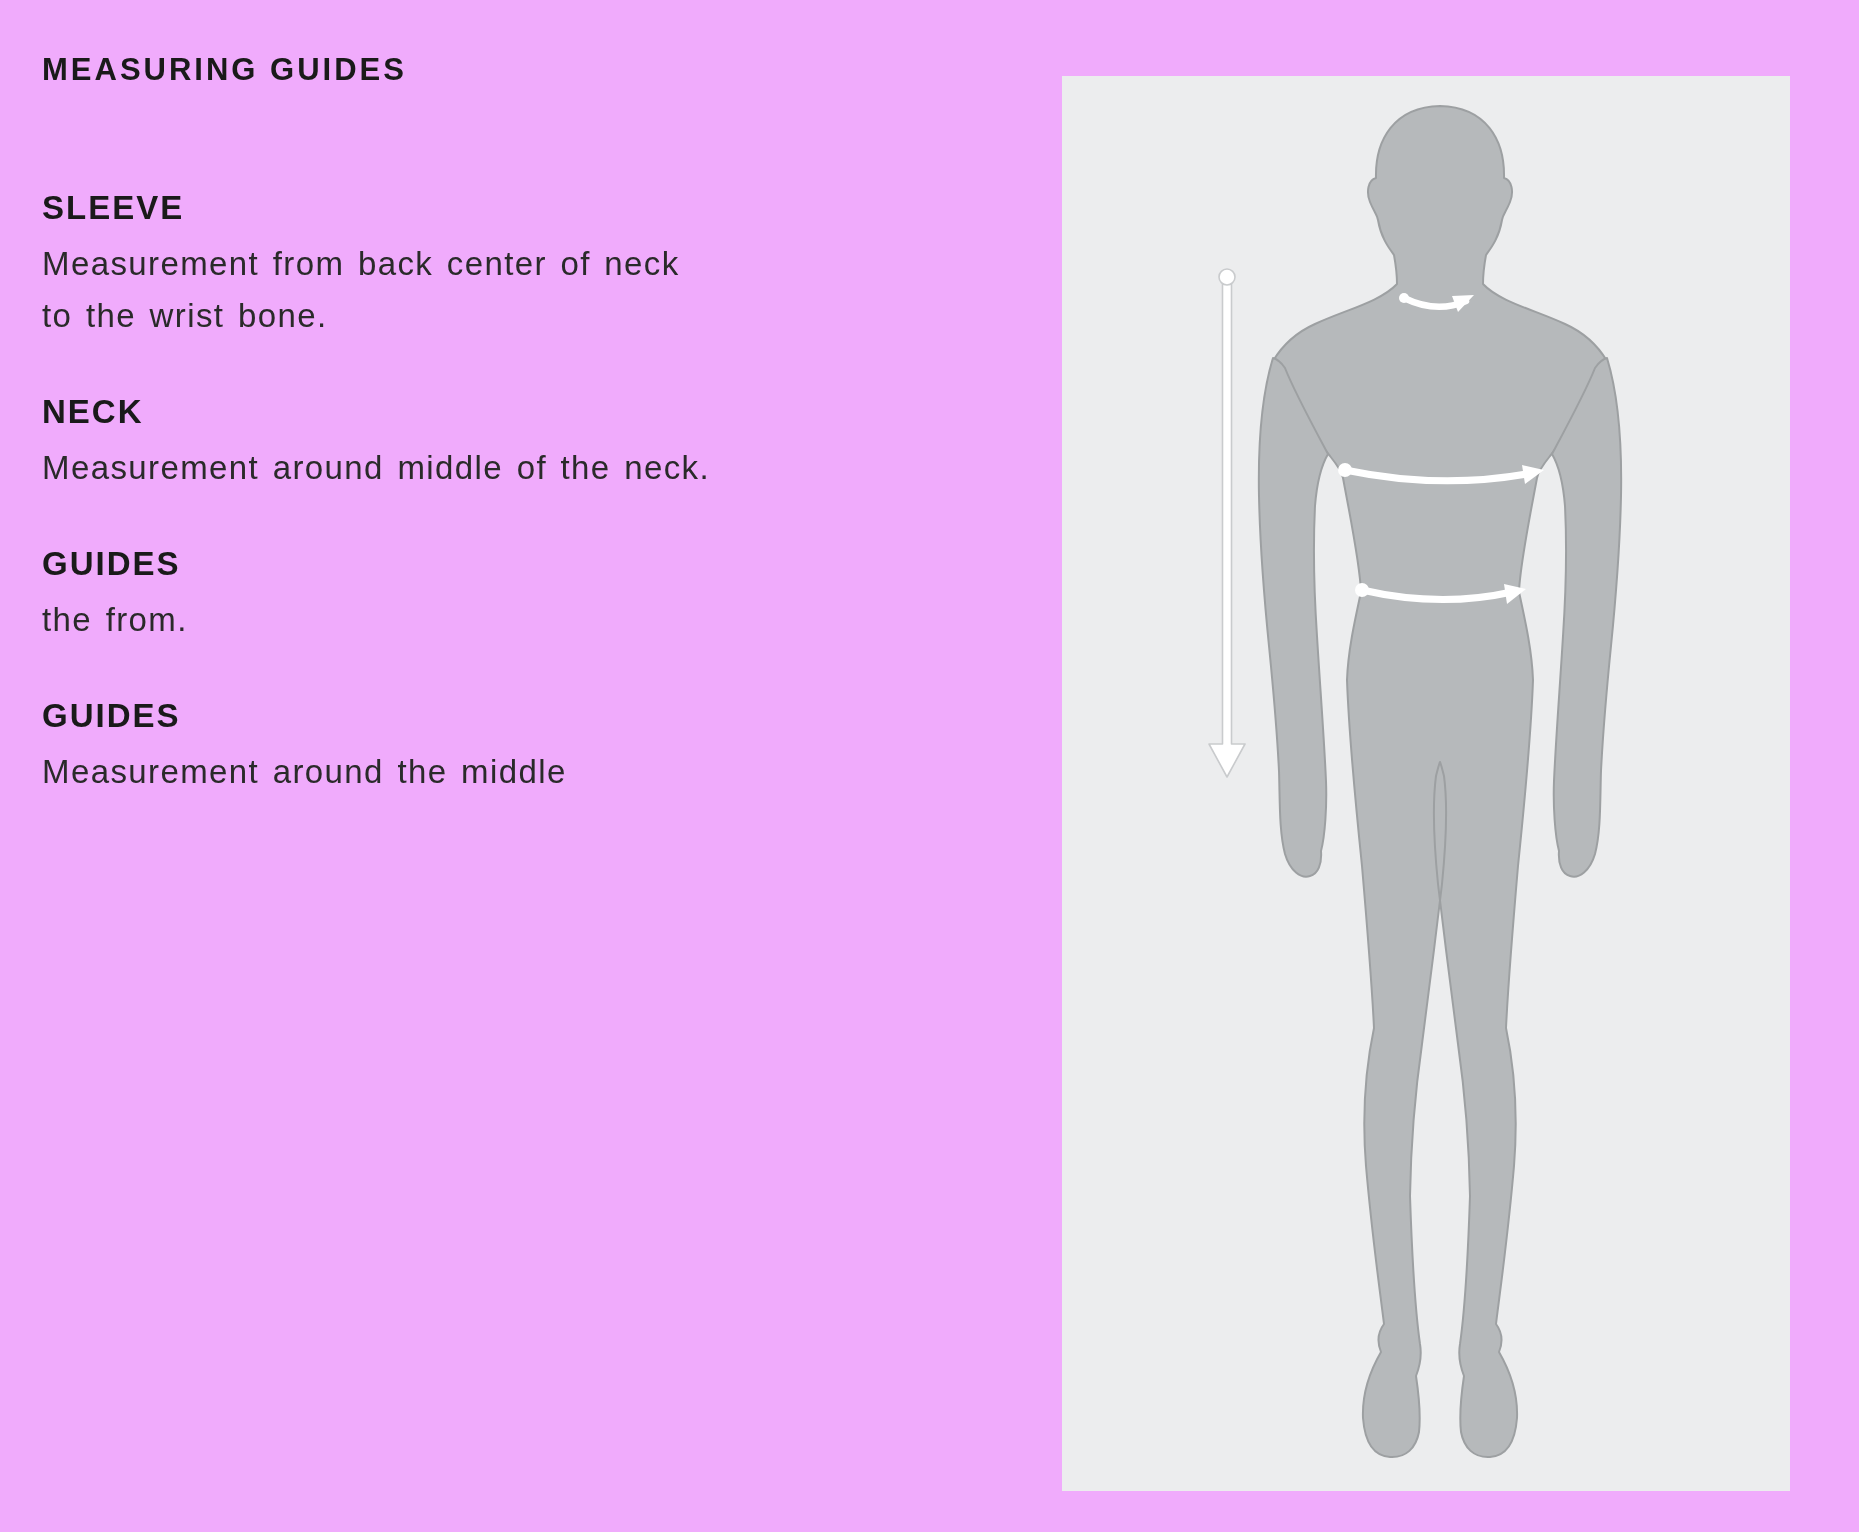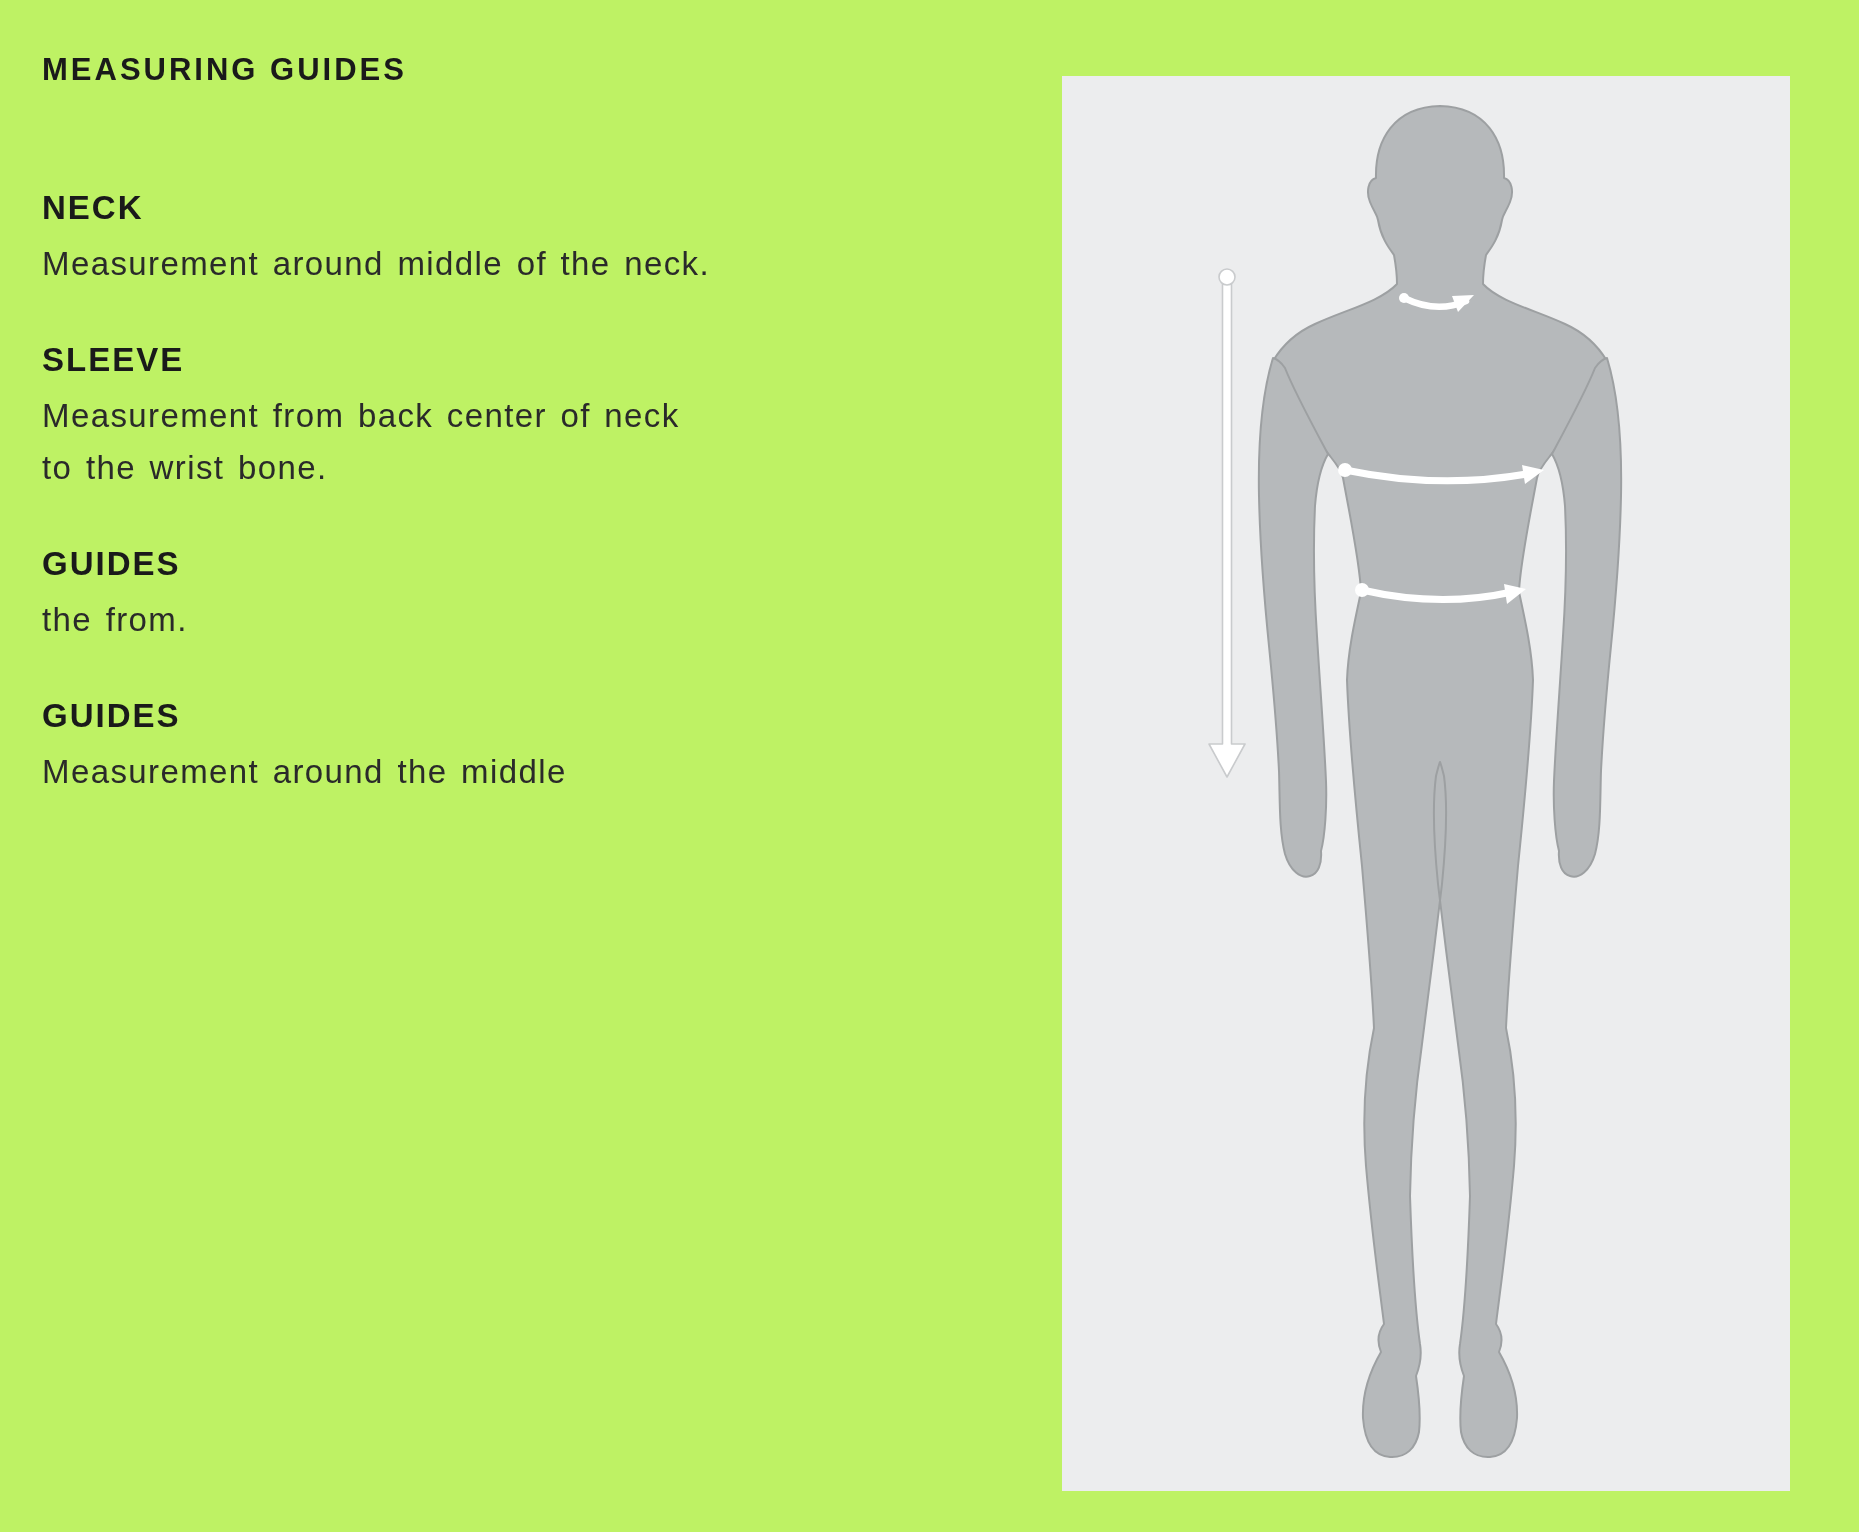--- a/index.html
+++ b/index.html
@@ -1,19 +1,19 @@
 <!DOCTYPE html>
 <html><head>
 <meta charset="utf-8">
 <style>
   html,body{margin:0;padding:0;background:#ffffff;}
   .page{
     position:relative;
     width:1859px;height:1532px;
-    background:#bef264;
+    background:#f0abfc;
     font-family:"Liberation Sans", sans-serif;
     overflow:hidden;
   }
   .text-col{
     position:absolute;
     left:42px;top:52px;
     width:860px;
   }
   .guide-title{
     font-size:31px;
@@ -51,31 +51,31 @@
 </style>
 </head>
 <body>
 
 <div class="page">
 
   <div class="text-col">
     <h1 class="guide-title">MEASURING GUIDES</h1>
 
     <div class="guide-section">
-      <h2 class="section-heading">NECK</h2>
-      <div class="section-desc">
-        <div class="desc-line">Measurement around middle of the neck.</div>
-      </div>
-    </div>
-
-    <div class="guide-section">
       <h2 class="section-heading">SLEEVE</h2>
       <div class="section-desc">
         <div class="desc-line">Measurement from back center of neck</div>
         <div class="desc-line">to the wrist bone.</div>
+      </div>
+    </div>
+
+    <div class="guide-section">
+      <h2 class="section-heading">NECK</h2>
+      <div class="section-desc">
+        <div class="desc-line">Measurement around middle of the neck.</div>
       </div>
     </div>
 
     <div class="guide-section">
       <h2 class="section-heading">GUIDES</h2>
       <div class="section-desc">
         <div class="desc-line">the from.</div>
       </div>
     </div>
 

